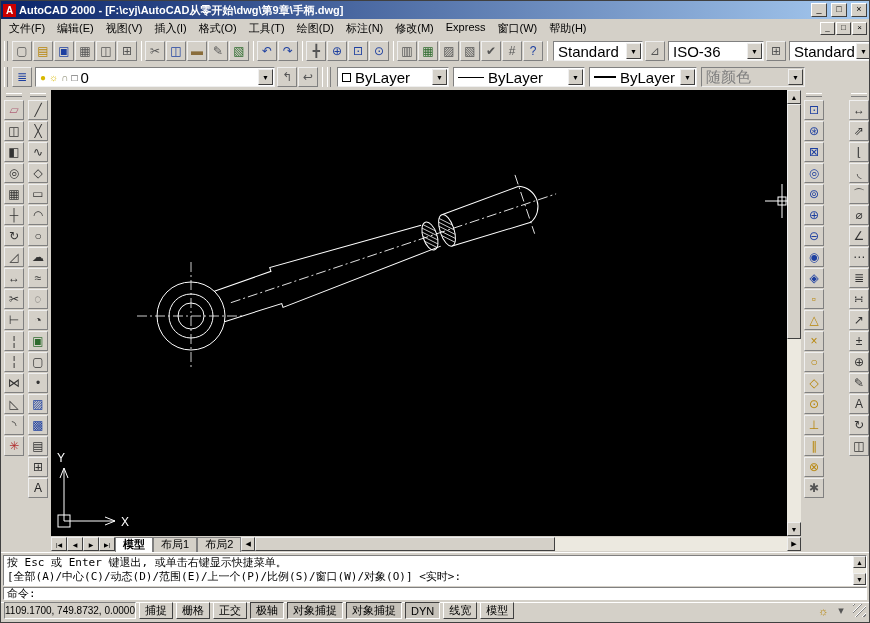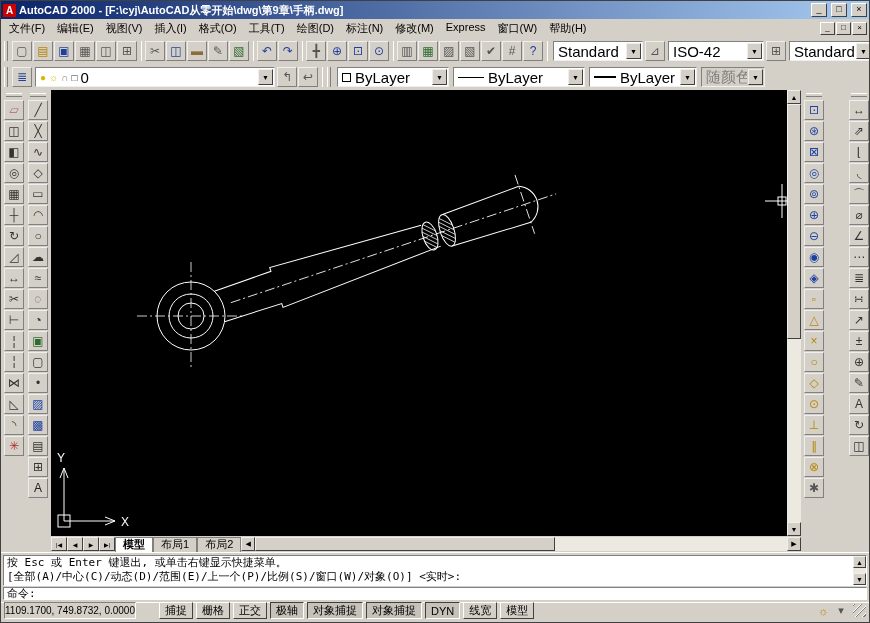--- a/index.html
+++ b/index.html
@@ -101,21 +101,21 @@
   .cmd-sb { position:absolute; right:3px; top:3px; width:13px; height:29px; background:#ece9e0; }
   .cmd-sb .sb-btn { width:13px; height:12px; }
   .cmd-sb .sb-btn.down { position:absolute; bottom:0; }
   .cmd-input { position:absolute; left:2px; bottom:2px; right:2px; height:13px; background:#fff;
     border:1px solid; border-color:#808080 #fff #fff #808080;
     font-family:"DejaVu Sans Mono","Liberation Mono",monospace; font-size:11px;
     line-height:11px; padding-left:3px; white-space:pre; }
 
   
   .status { position:absolute; left:0; top:601px; width:100%; height:16px; display:flex;
-    align-items:center; padding:0 3px; border-top:1px solid #fff; background:#d4d0c8;gap:20px; }
+    align-items:center; padding:0 3px; border-top:1px solid #fff; background:#d4d0c8; }
   .coords { width:132px; height:17px; border:1px solid; border-color:#808080 #fff #fff #808080;
     font-size:10px; display:flex; align-items:center; justify-content:center;
     white-space:nowrap; flex:0 0 auto; }
   .sbtn { height:17px; border:1px solid; border-color:#fff #404040 #404040 #fff;
     padding:0 5px; margin-left:3px; font-size:11px; display:flex; align-items:center;
     background:#d4d0c8; white-space:nowrap; flex:0 0 auto; }
   .sbtn.active { border-color:#404040 #fff #fff #404040; background:#c6c2ba; }
   .tray { margin-left:auto; display:flex; align-items:center; gap:2px; }
   .tray-ic { width:16px; height:16px; display:flex; align-items:center; justify-content:center;
     font-size:11px; }
@@ -191,21 +191,21 @@
         <div class="tbtn" style="color: rgb(85, 85, 85);">#</div>
         <div class="tbtn" style="color: rgb(29, 63, 160);">?</div>
       </div>
     <div class="sep"></div>
     <div class="combo" style="width:90px">
       <span class="combo-text">Standard</span>
       <span class="combo-arrow">▼</span>
     </div>
     <div class="tbtn" id="dim-style-btn" style="color: rgb(85, 85, 85);">⊿</div>
     <div class="combo" style="width:96px">
-      <span class="combo-text">ISO-42</span>
+      <span class="combo-text">ISO-36</span>
       <span class="combo-arrow">▼</span>
     </div>
     <div class="tbtn" id="table-style-btn" style="color: rgb(85, 85, 85);">⊞</div>
     <div class="combo" style="width:84px">
       <span class="combo-text">Standard</span>
       <span class="combo-arrow">▼</span>
     </div>
   </div>
 
   <div class="tbrow tbrow2">
@@ -235,21 +235,21 @@
     <div class="combo" style="width:132px">
       <span class="lt-sample"></span>
       <span class="combo-text">ByLayer</span>
       <span class="combo-arrow">▼</span>
     </div>
     <div class="combo" style="width:108px">
       <span class="lw-sample"></span>
       <span class="combo-text">ByLayer</span>
       <span class="combo-arrow">▼</span>
     </div>
-    <div class="combo disabled" style="width:64px">
+    <div class="combo disabled" style="width:104px">
       <span class="combo-text">随颜色</span>
       <span class="combo-arrow">▼</span>
     </div>
   </div>
 
   <div class="main">
 
     <div class="vtb" id="modify-tb">
       <div class="vgrip"></div>
     <div class="tbtn" style="color: rgb(176, 100, 122);">▱</div>

